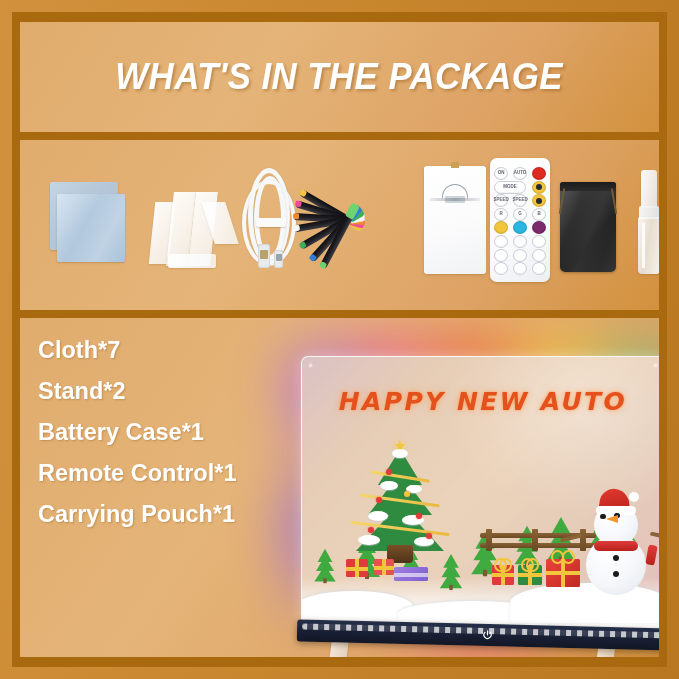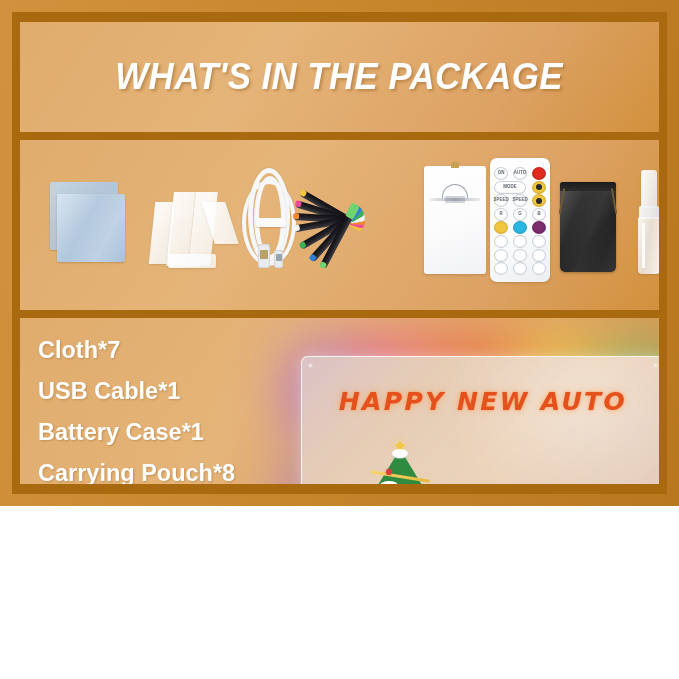--- a/index.html
+++ b/index.html
@@ -3,21 +3,21 @@
 <meta charset="utf-8">
 <style>
   * { box-sizing: border-box; margin: 0; padding: 0; }
   html, body {
     width: 679px; height: 679px;
     font-family: "Liberation Sans", sans-serif;
     overflow: hidden;
   }
   #root {
     position: relative;
-    width: 679px; height: 506px;
+    width: 679px; height: 679px;
     background: #c9872f;
   }
 
   
   .frame {
     position: absolute;
     left: 0; top: 0; right: 0; bottom: 0;
     background: linear-gradient(100deg,#d2913d 0%,#c8862d 45%,#b97820 100%);
   }
   .frame-inner {
@@ -757,18 +757,19 @@
         <svg id="power-icon" viewBox="0 0 24 24">
           <path d="M12 3.5 V11" stroke="#ffffff" stroke-width="2.2" stroke-linecap="round" fill="none"></path>
           <path d="M7.2 6.2 A6.6 6.6 0 1 0 16.8 6.2" stroke="#ffffff" stroke-width="2.2" stroke-linecap="round" fill="none"></path>
         </svg>
       </div>
 
     </div>
 
     <div id="list">
         <div class="list-item">Cloth*7</div>
-        <div class="list-item">USB Cable*1</div>
+        <div class="list-item">Stand*2</div>
         <div class="list-item">Battery Case*1</div>
-        <div class="list-item">Carrying Pouch*8</div>
+        <div class="list-item">Remote Control*1</div>
+        <div class="list-item">Carrying Pouch*1</div>
       </div>
   </div>
 </div>
 
 </body></html>

